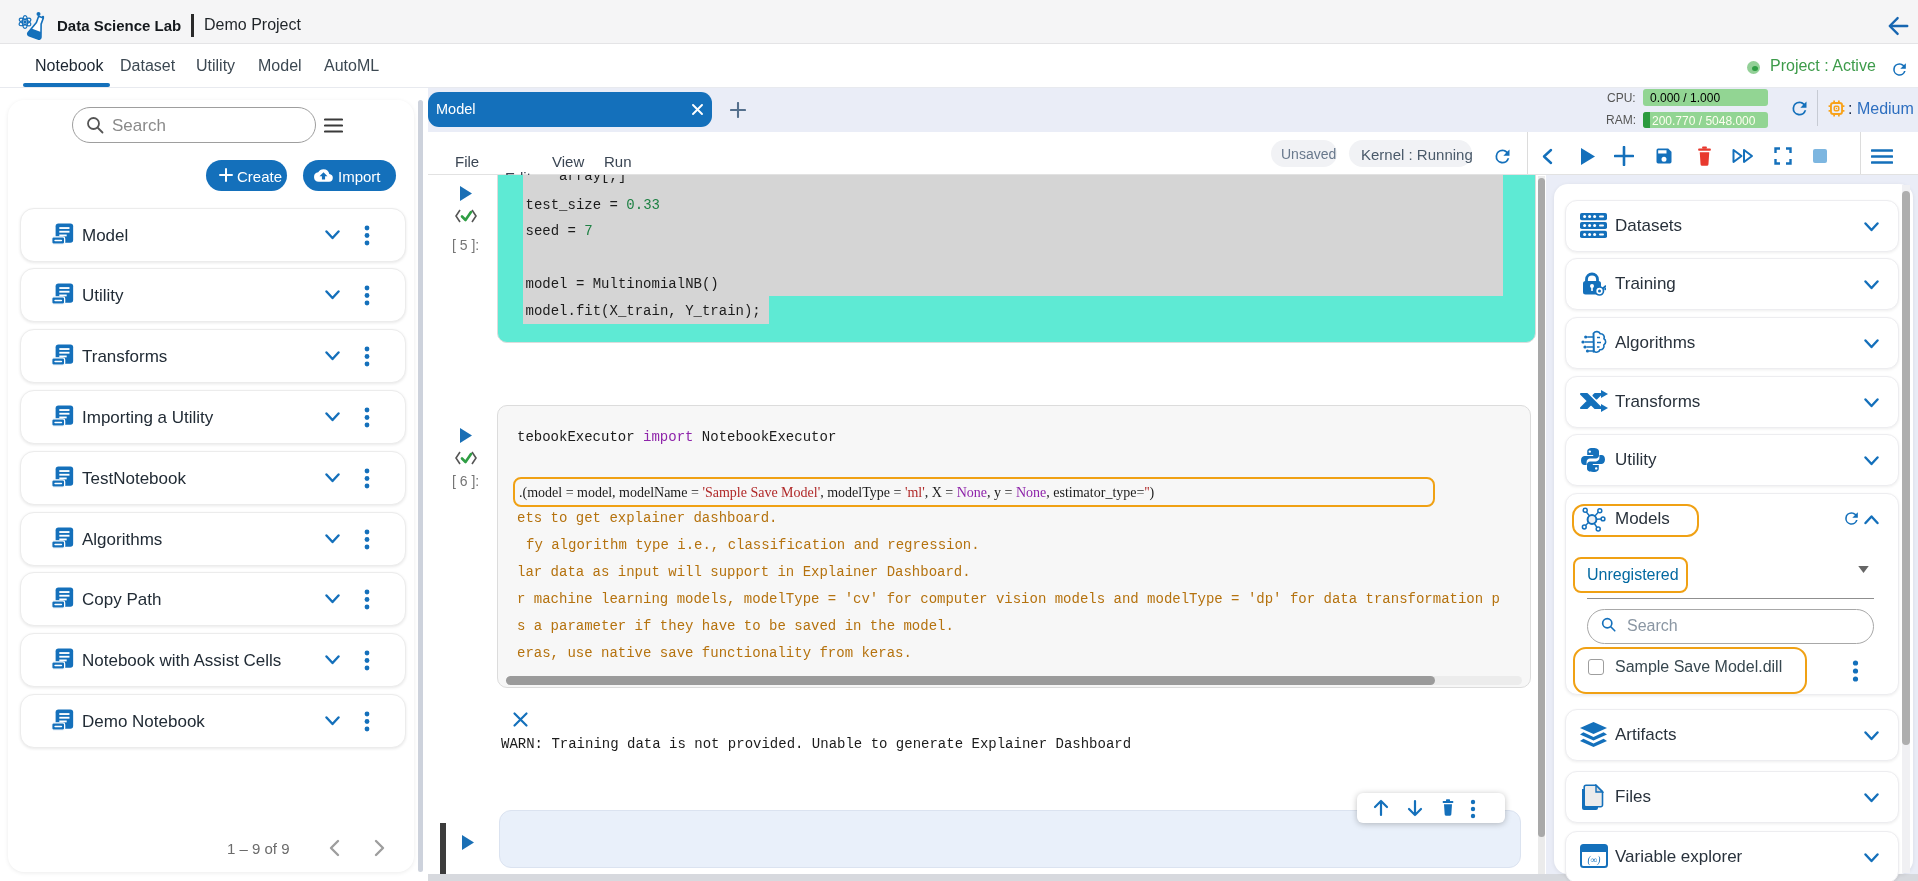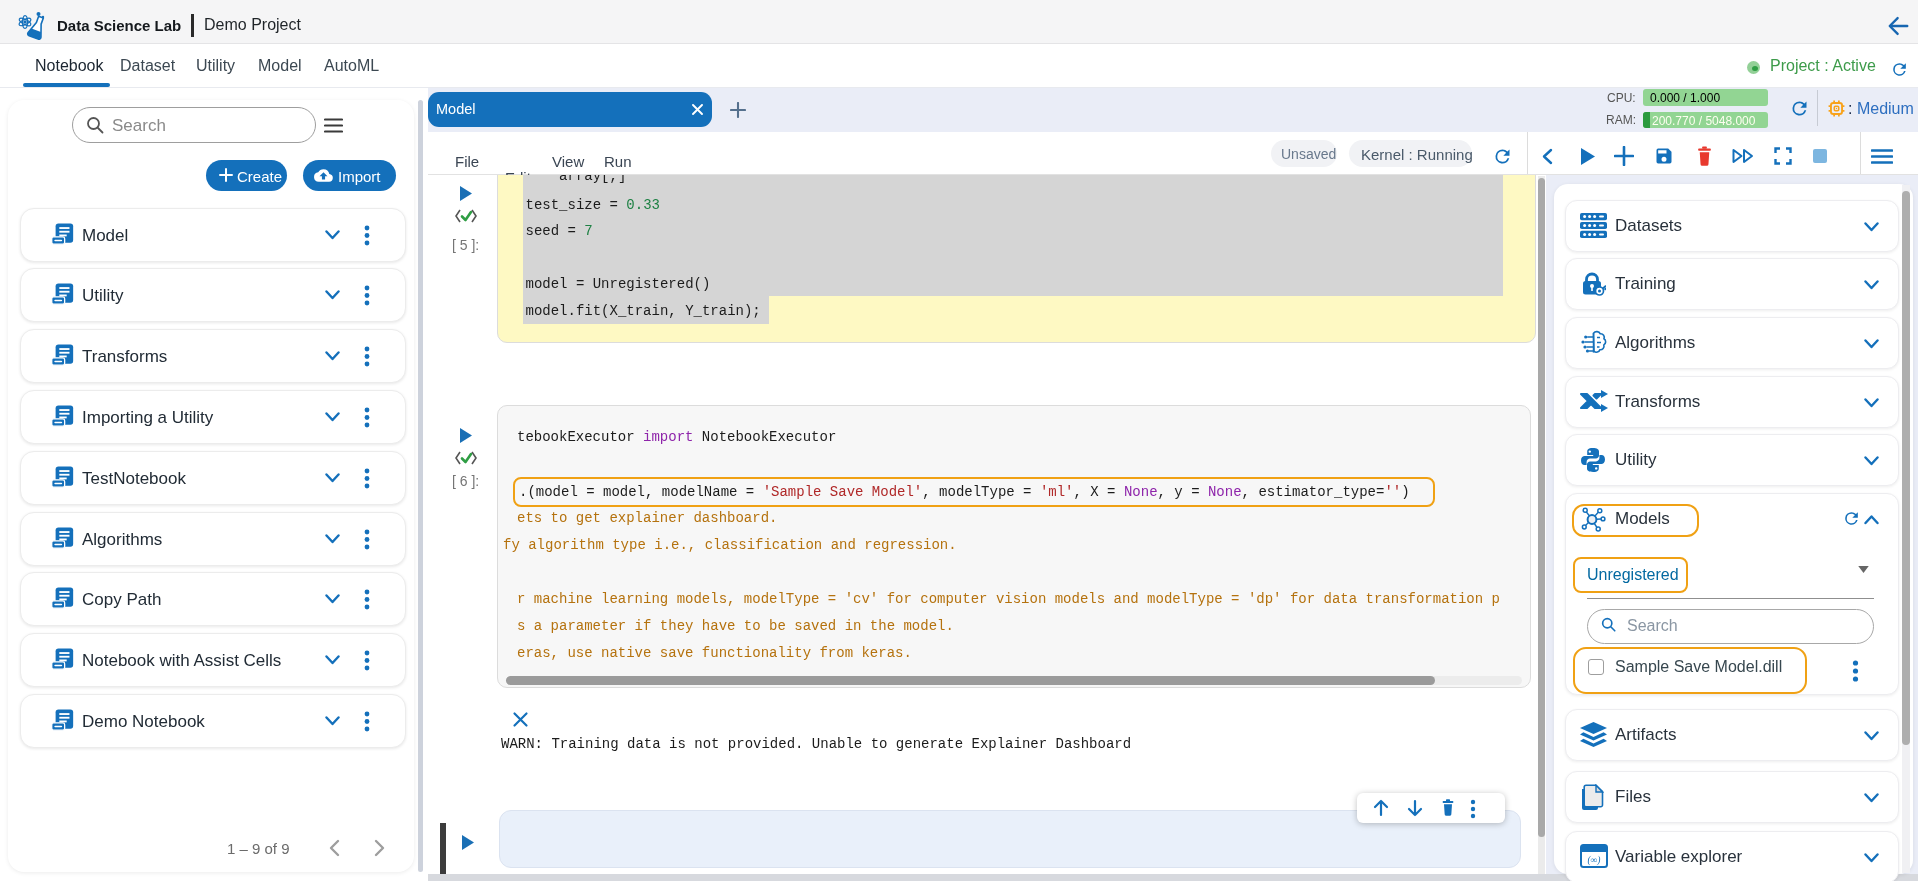--- a/index.html
+++ b/index.html
@@ -152,50 +152,51 @@
   <svg width="22" height="15" viewBox="0 0 22 15" stroke="#1470bb" stroke-width="2.6" stroke-linecap="round">
       <path d="M1 1.5 H21 M1 7.5 H21 M1 13.5 H21"></path>
     </svg>
 </div>
 
 <div class="abs" style="left:0;top:88px;width:428px;height:793px;background:#ffffff;"></div>
 <div class="abs" style="left:417.5px;top:100px;width:5.5px;height:772px;background:#cdd2dc;border-radius:3px;"></div>
 
 <div class="abs" style="left:428px;top:175px;width:1118px;height:699px;background:#fff;overflow:hidden;" id="centerpane">
 
-  <div class="abs" style="left:69px;top:-16px;width:1039px;height:184px;background:#fef9c3;border:1.5px solid #dcdcdc;border-radius:10px;overflow:hidden;">
+  <div class="abs" style="left:69px;top:-16px;width:1039px;height:184px;background:#5eead4;border:1.5px solid #dcdcdc;border-radius:10px;overflow:hidden;">
     <div class="abs" style="left:24.5px;top:0;width:980px;height:136px;background:#d5d5d5;"></div>
     <div class="abs" style="left:24.5px;top:136px;width:246px;height:28px;background:#d5d5d5;"></div>
     <div class="mono abs" style="left:27.5px;top:7px;">    array[,]</div>
     <div class="mono abs" style="left:27.5px;top:35.5px;">test_size = <span style="color:#1d8043">0.33</span></div>
     <div class="mono abs" style="left:27.5px;top:62px;">seed = <span style="color:#1d8043">7</span></div>
-    <div class="mono abs" style="left:27.5px;top:115px;">model = Unregistered()</div>
+    <div class="mono abs" style="left:27.5px;top:115px;">model = MultinomialNB()</div>
     <div class="mono abs" style="left:27.5px;top:141.5px;">model.fit(X_train, Y_train);</div>
   </div>
 
   <div class="abs" style="left:31px;top:11px;">
       <svg width="13" height="15" viewBox="0 0 13 15">
         <path fill="#1a6fb5" d="M1 0 L13 7.5 L1 15 Z"></path>
       </svg>
     </div>
   <div class="abs" style="left:26px;top:33px;">
       <svg width="24" height="16" viewBox="0 0 24 16" fill="none">
         <path d="M6 2 L2 8 L6 14" stroke="#555" stroke-width="1.6"></path>
         <path d="M18 2 L22 8 L18 14" stroke="#555" stroke-width="1.6"></path>
         <path d="M8 8.5 L11.5 12 L17 4" stroke="#2f9e44" stroke-width="2.6" stroke-linecap="round" stroke-linejoin="round"></path>
       </svg>
     </div>
   <div class="abs" style="left:24px;top:62px;color:#757575;font-size:14px;">[ 5 ]:</div>
 
   <div class="abs" style="left:69px;top:230px;width:1034px;height:283px;background:#f7f7f7;border:1.5px solid #dcdcdc;border-radius:10px;overflow:hidden;">
     <div class="mono abs" style="left:19px;top:22px;">tebookExecutor <span style="color:#8e24aa">import</span> NotebookExecutor</div>
     <div class="abs" style="left:15px;top:71px;width:922px;height:30px;border:2.5px solid #f0a114;border-radius:8px;"></div>
-    <div class="mono abs" style="left:21px;top:77px;">.(model = model, modelName = <span style="color:#b02828">'Sample Save Model'</span>, modelType = <span style="color:#b02828">'ml'</span>, X = <span style="color:#8e24aa">None</span>, y = <span style="color:#8e24aa">None</span>, estimator_type=<span style="color:#b02828">''</span>)</div>
+    <div class="mono abs" style="left:21px;top:77px;font-family:Liberation Serif, serif;">.(model = model, modelName = <span style="color:#b02828">'Sample Save Model'</span>, modelType = <span style="color:#b02828">'ml'</span>, X = <span style="color:#8e24aa">None</span>, y = <span style="color:#8e24aa">None</span>, estimator_type=<span style="color:#b02828">''</span>)</div>
     <div class="mono abs" style="left:19px;top:103px;color:#b5720e;">ets to get explainer dashboard.</div>
-    <div class="mono abs" style="left:5px;top:130px;color:#b5720e;">fy algorithm type i.e., classification and regression.</div>
+    <div class="mono abs" style="left:28px;top:130px;color:#b5720e;">fy algorithm type i.e., classification and regression.</div>
+    <div class="mono abs" style="left:19px;top:157px;color:#b5720e;">lar data as input will support in Explainer Dashboard.</div>
     <div class="mono abs" style="left:19px;top:184px;color:#b5720e;">r machine learning models, modelType = 'cv' for computer vision models and modelType = 'dp' for data transformation p</div>
     <div class="mono abs" style="left:19px;top:211px;color:#b5720e;">s a parameter if they have to be saved in the model.</div>
     <div class="mono abs" style="left:19px;top:238px;color:#b5720e;">eras, use native save functionality from keras.</div>
     <div class="abs" style="left:8px;top:270px;width:1016px;height:9px;background:#ececec;border-radius:5px;"></div>
     <div class="abs" style="left:8px;top:270px;width:929px;height:9px;background:#9b9b9b;border-radius:5px;"></div>
   </div>
 
   <div class="abs" style="left:31px;top:253px;">
       <svg width="13" height="15" viewBox="0 0 13 15">
         <path fill="#1a6fb5" d="M1 0 L13 7.5 L1 15 Z"></path>

